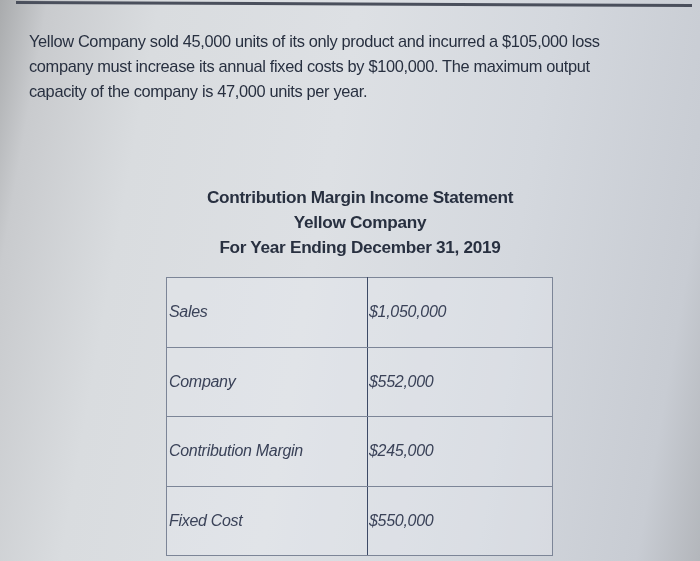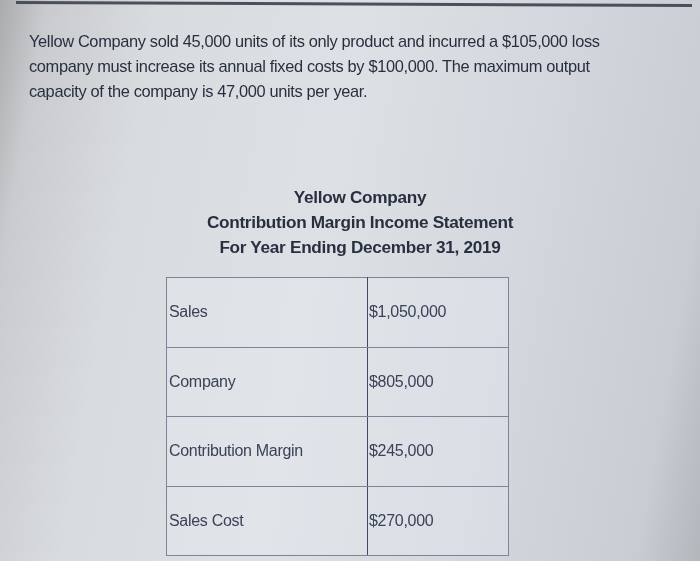--- a/index.html
+++ b/index.html
@@ -46,25 +46,26 @@
       line-height: 25px;
       letter-spacing: -0.3px;
       color: #283040;
       font-weight: bold;
     }
     .statement-header div { margin: 0; }
     .income-table {
       position: absolute;
       left: 166px;
       top: 277px;
-      width: 343px;
+      width: 387px;
       height: 279px;
       border-collapse: collapse;
       border: 1.5px solid #3d4558;
       background: rgba(232, 236, 241, 0.35);
+      font-style: italic;
     }
     .income-table td {
       border: 1px solid #7c8597;
       height: 55px;
       padding: 0;
       font-size: 16px;
       color: #3a4258;
       vertical-align: middle;
       letter-spacing: -0.3px;
     }
@@ -82,37 +83,37 @@
 
 <div class="top-rule"></div>
 
 <div class="problem-text">
   <div>Yellow Company sold 45,000 units of its only product and incurred a $105,000 loss</div>
   <div>company must increase its annual fixed costs by $100,000. The maximum output</div>
   <div>capacity of the company is 47,000 units per year.</div>
 </div>
 
 <div class="statement-header">
+  <div>Contribution Margin Income Statement</div>
   <div>Yellow Company</div>
-  <div>Contribution Margin Income Statement</div>
   <div>For Year Ending December 31, 2019</div>
 </div>
 
 <table class="income-table">
   <tbody>
     <tr>
       <td class="label-cell">Sales</td>
       <td class="value-cell">$1,050,000</td>
     </tr>
     <tr>
       <td class="label-cell">Company</td>
-      <td class="value-cell">$805,000</td>
+      <td class="value-cell">$552,000</td>
     </tr>
     <tr>
       <td class="label-cell">Contribution Margin</td>
       <td class="value-cell">$245,000</td>
     </tr>
     <tr>
-      <td class="label-cell">Sales Cost</td>
-      <td class="value-cell">$270,000</td>
+      <td class="label-cell">Fixed Cost</td>
+      <td class="value-cell">$550,000</td>
     </tr>
   </tbody>
 </table>
 
 </body></html>

